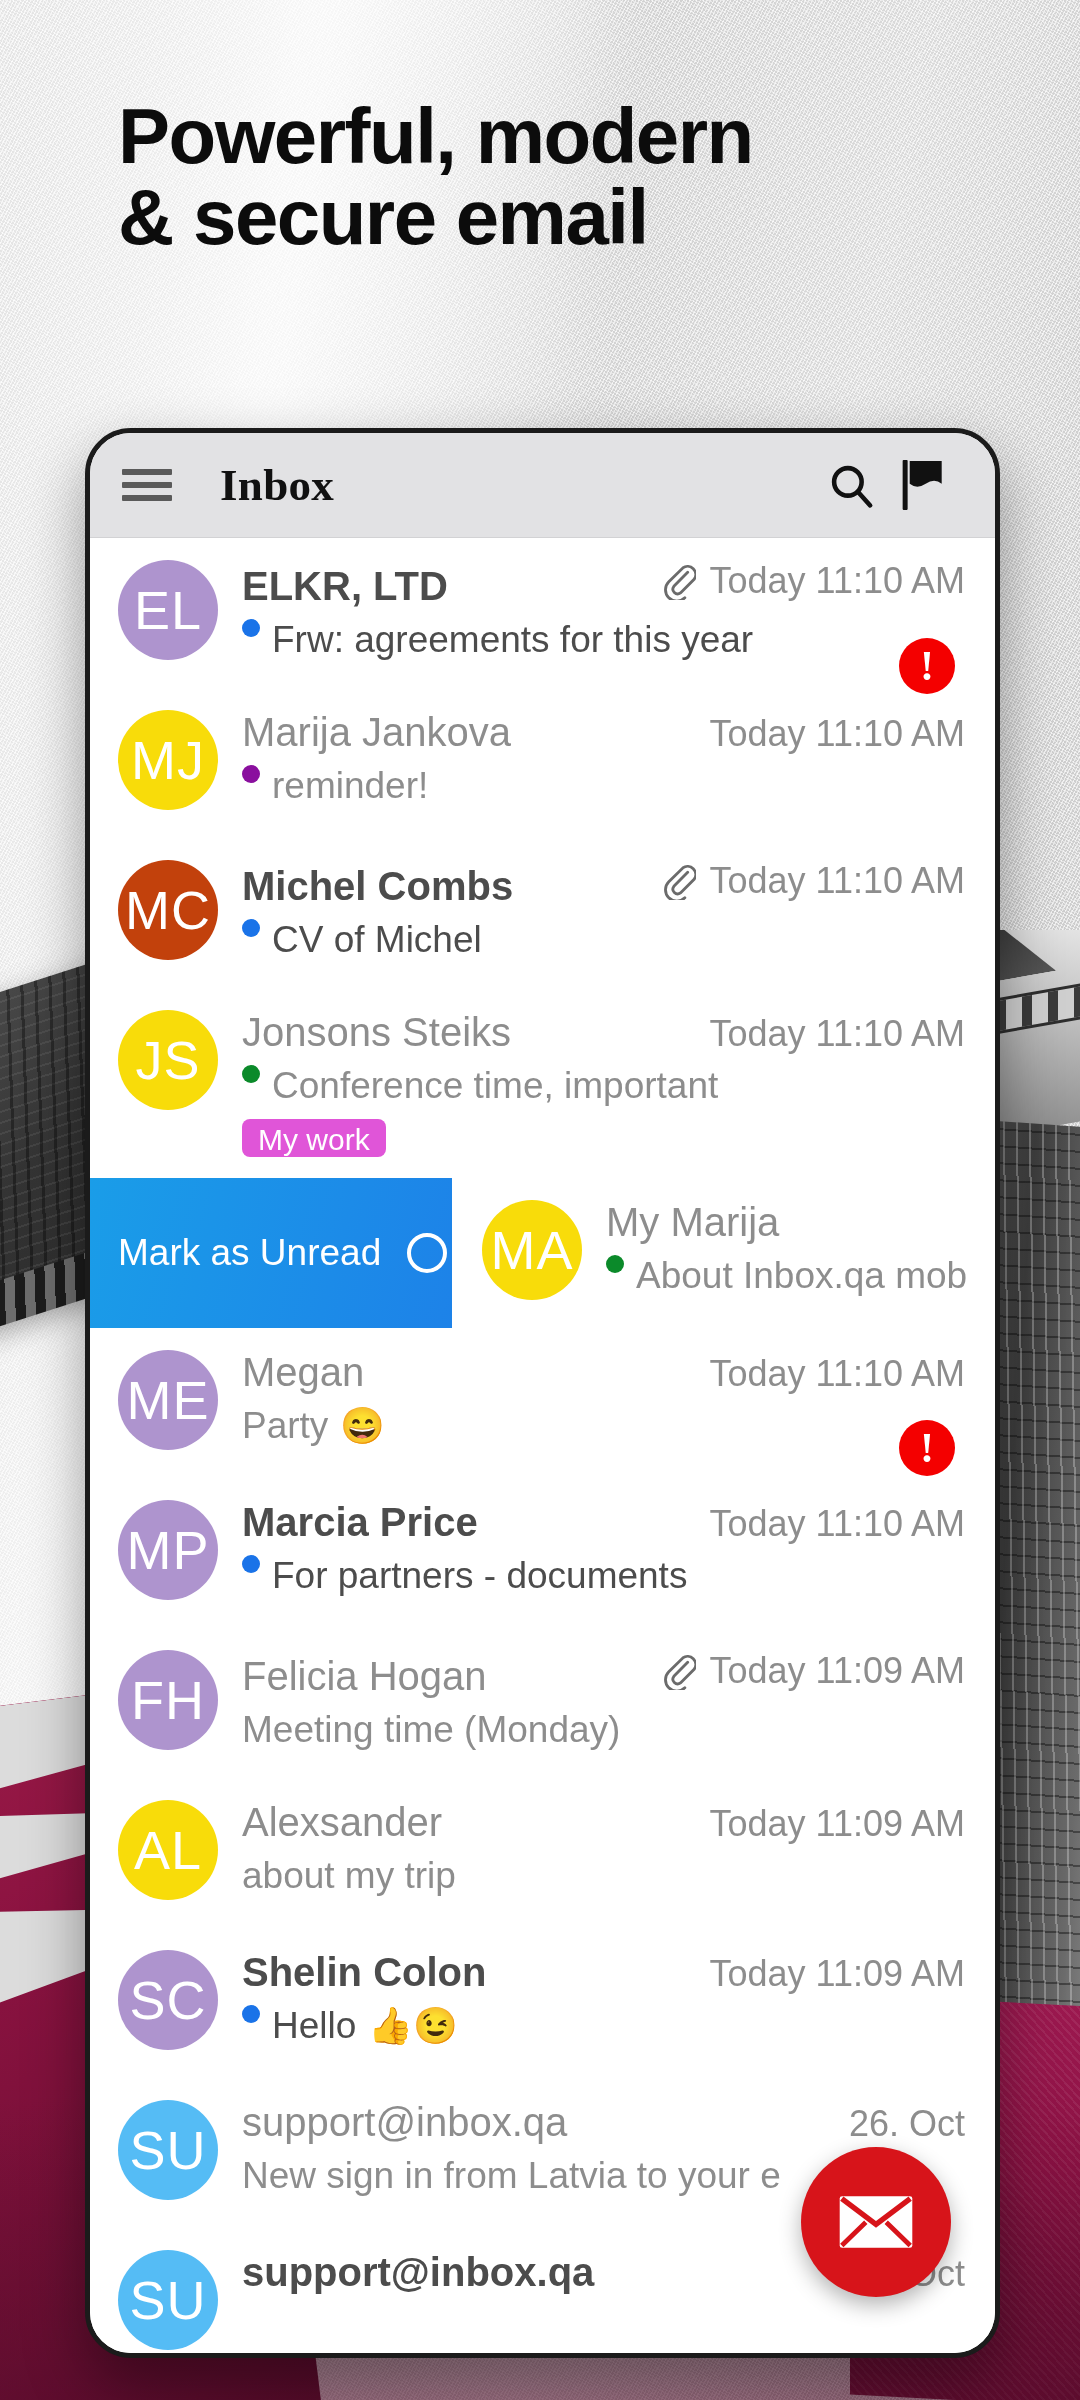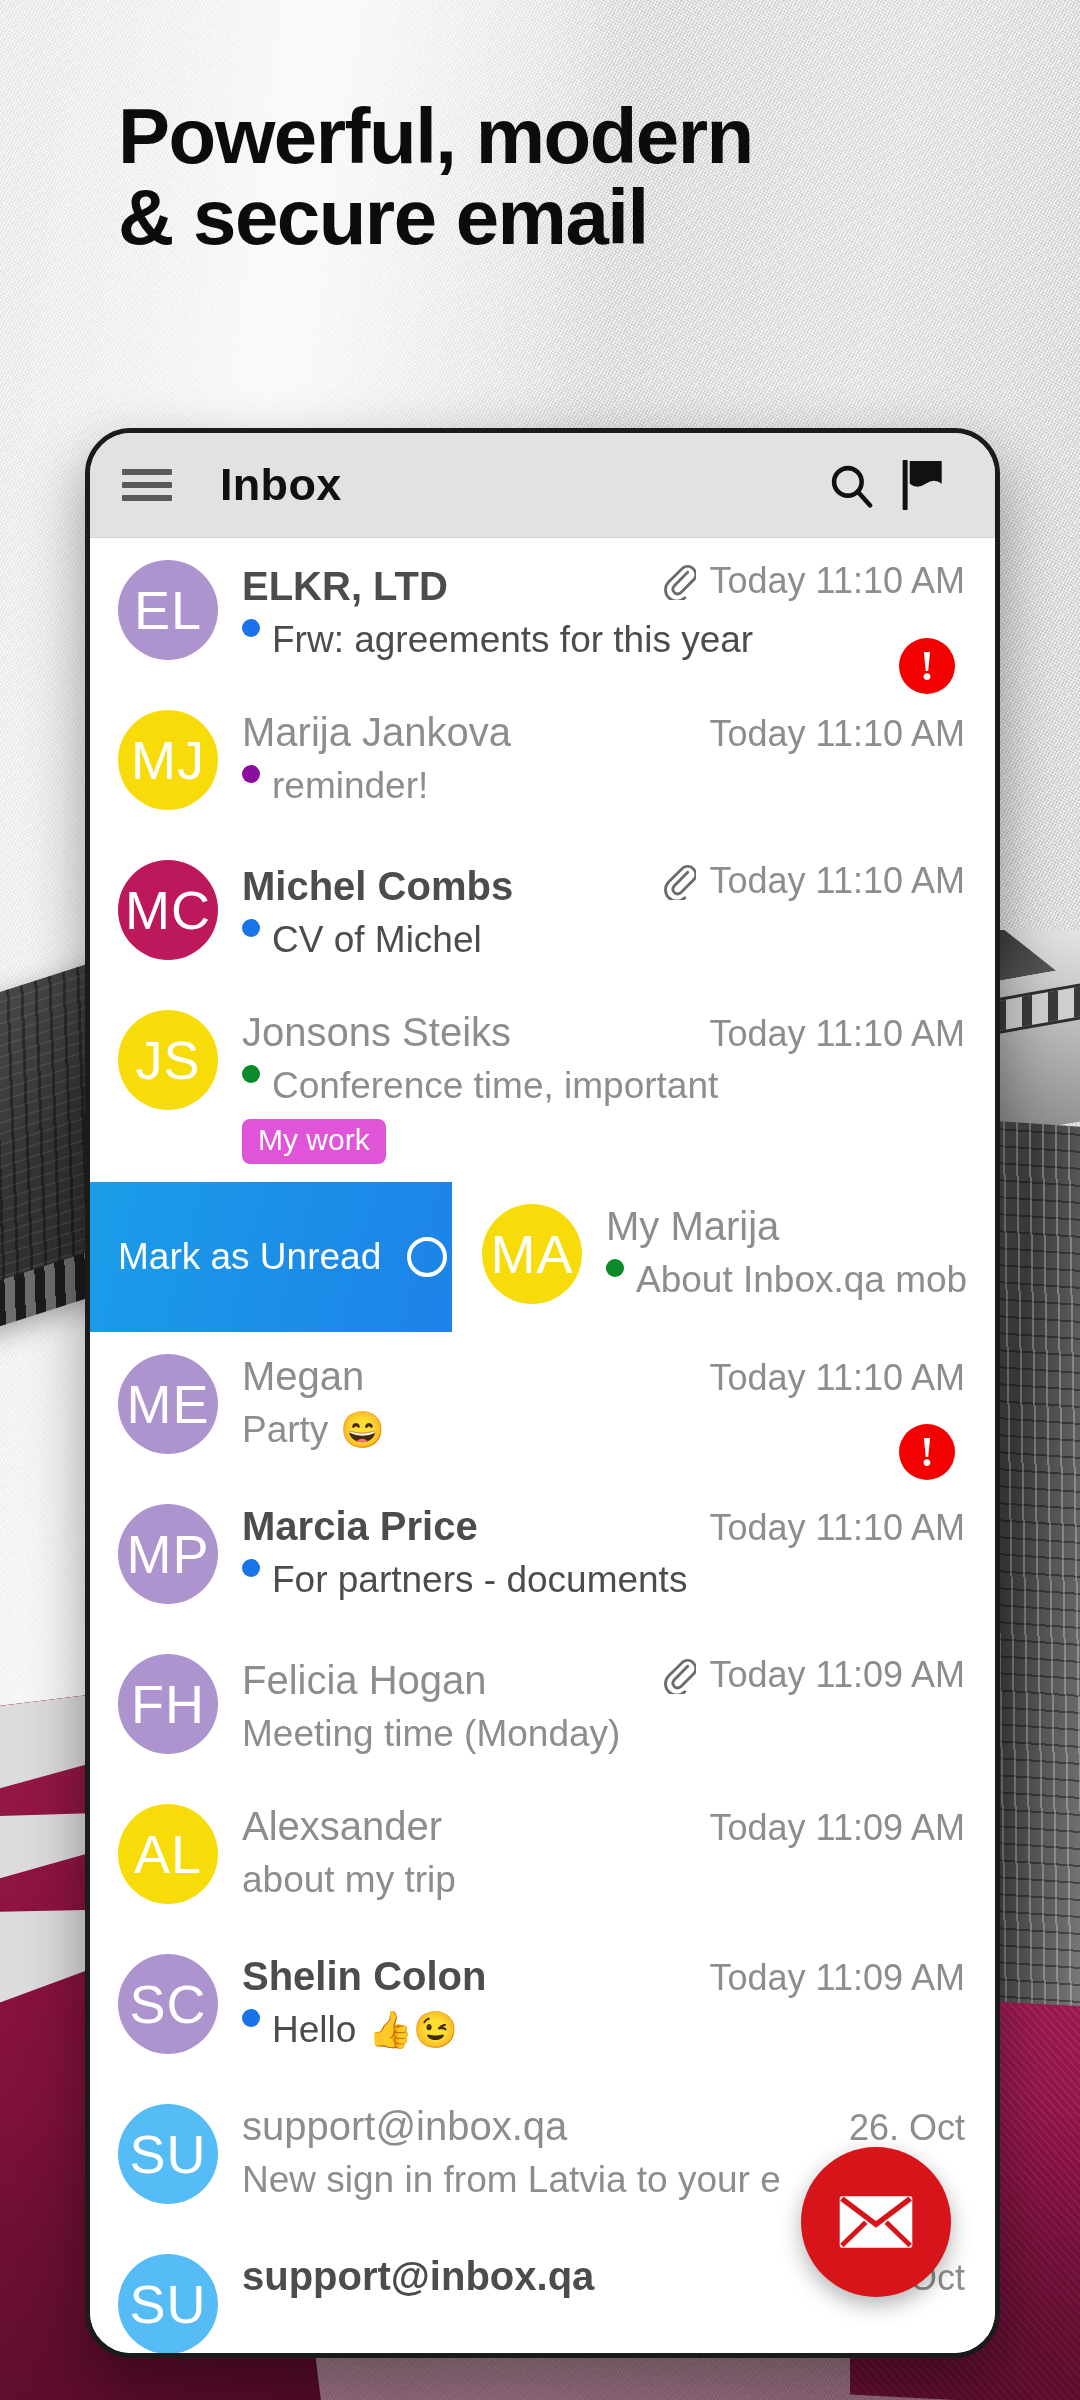--- a/index.html
+++ b/index.html
@@ -197,20 +197,21 @@
     padding: 4px 2px;
     cursor: pointer;
   }
   .burger span { display: block; height: 6px; background: #5a5a5a; border-radius: 1px; }
   .appbar-title {
     margin-left: 46px;
     font-size: 45px;
     font-weight: 700;
     color: #111;
     letter-spacing: .3px;
+    font-family: Liberation Serif, serif;
   }
   .appbar-spacer { flex: 1; }
   .icon-btn { width: 72px; display: flex; align-items: center; justify-content: center; cursor: pointer; }
   .icon-btn svg { display: block; }
 
   
   .maillist {
     position: relative;
     background: #fff;
     height: calc(100% - 105px);
@@ -275,21 +276,21 @@
   .subject {
     font-size: 37px;
     color: #8d8d8d;
     white-space: nowrap;
     overflow: visible;
   }
   .subject.unread { color: #4c4c4c; }
   .tag {
     display: inline-block;
     margin-top: 12px;
-    padding: 6px 16px 9px;
+    padding: 6px 16px 2px;
     border-radius: 8px;
     background: #e055d8;
     color: #fff;
     font-size: 30px;
     line-height: 1;
   }
   .priority {
     position: absolute;
     right: 40px;
     width: 56px; height: 56px;
@@ -438,21 +439,21 @@
             </div>
           </div>
           <div class="rowbottom">
             <span class="dot" style="background:#8a0f9e"></span>
             <span class="subject">reminder!</span>
           </div>
         </div>
       </div>
 
       <div class="mailrow">
-        <div class="avatar" style="background:#be185d">MC</div>
+        <div class="avatar" style="background:#c2410c">MC</div>
         <div class="rowbody">
           <div class="rowtop">
             <div class="sender unread">Michel Combs</div>
             <div class="rowmeta">
               <svg class="clip" viewBox="0 0 18 20" fill="none" stroke="#6b6b6b" stroke-width="1.5">
                 <path d="M13.6 5.4 L6.3 12.8 a2.5 2.5 0 0 0 3.5 3.5 L17 9.1 a4.3 4.3 0 0 0-6-6 L3.6 10.4 a6 6 0 0 0 8.5 8.5" stroke-linecap="round"></path>
               </svg>
               <div class="time">Today 11:10 AM</div>
             </div>
           </div>

